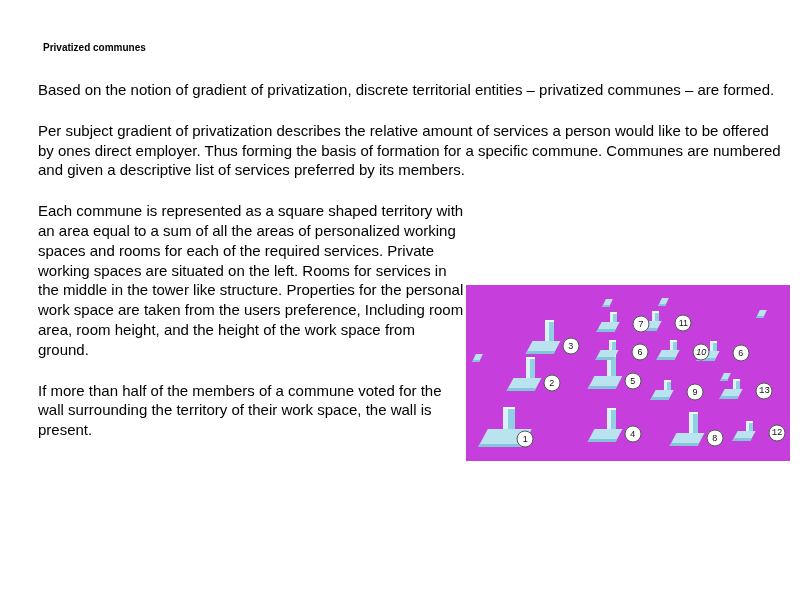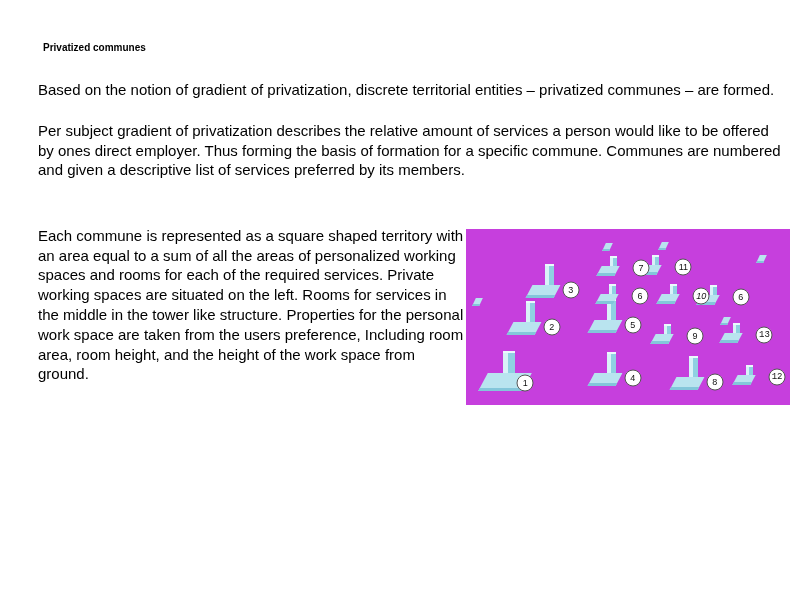--- a/index.html
+++ b/index.html
@@ -103,20 +103,21 @@
   <h1 class="title">Privatized communes</h1>
 
   <p class="para">Based on the notion of gradient of privatization, discrete territorial entities – privatized communes – are formed.</p>
 
   <p class="para">Per subject gradient of privatization describes the relative amount of services a person would like to be offered by ones direct employer. Thus forming the basis of formation for a specific commune. Communes are numbered and given a descriptive list of services preferred by its members.</p>
 
   <div class="columns">
     <div class="left-col">
       <p class="para">Each commune is represented as a square shaped territory with an area equal to a sum of all the areas of personalized working spaces and rooms for each of the required services. Private working spaces are situated on the left. Rooms for services in the middle in the tower like structure. Properties for the personal work space are taken from the users  preference, Including room area, room height, and the height of the work space from ground.</p>
 
+      <p class="para">If more than half of the members of a commune voted for the wall surrounding the territory of their work space, the wall is present.</p>
     </div>
 
     <div class="figure" id="communes-figure" style="background: rgb(198, 63, 221);">
 
     <div class="debris" style="left: 42.5%; top: 8%;"></div>
         <div class="debris" style="left: 60%; top: 7.5%;"></div>
         <div class="debris" style="left: 90%; top: 14.5%;"></div>
         <div class="debris" style="left: 2.5%; top: 39%;"></div>
         <div class="debris" style="left: 79%; top: 50%;"></div>
         <div class="cluster lg" style="left: calc(18.3% - 44px); top: calc(87.5% - 44px);">

